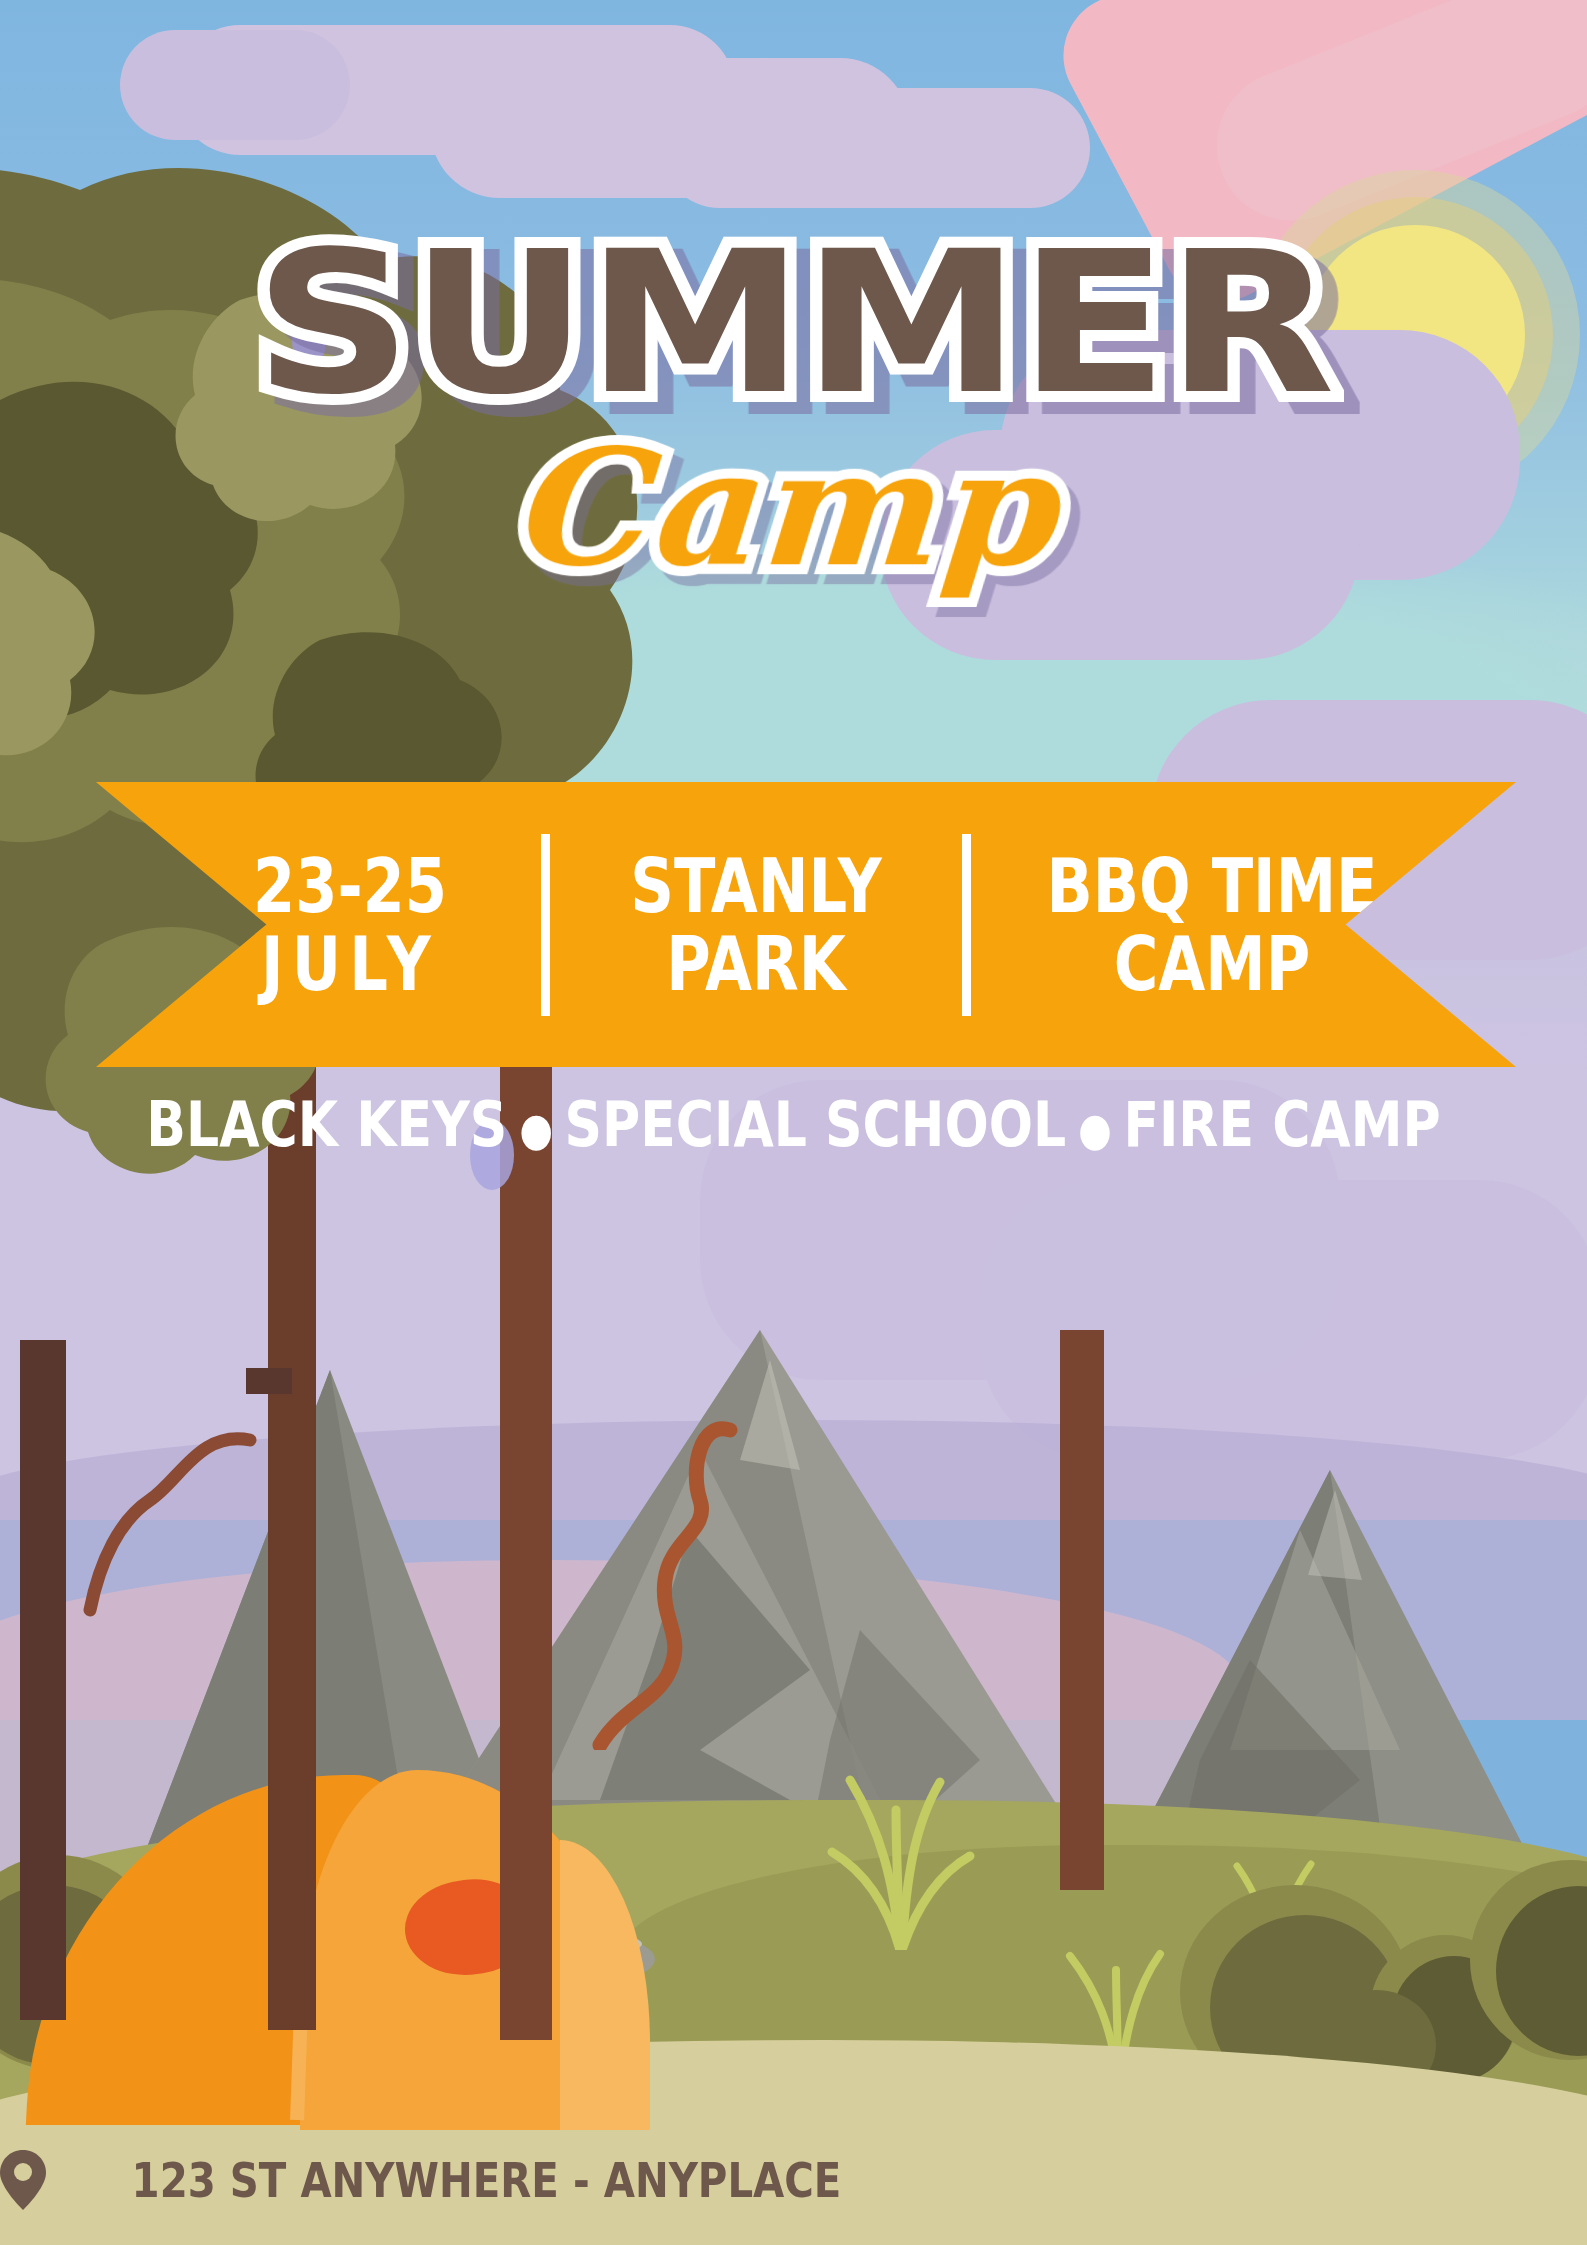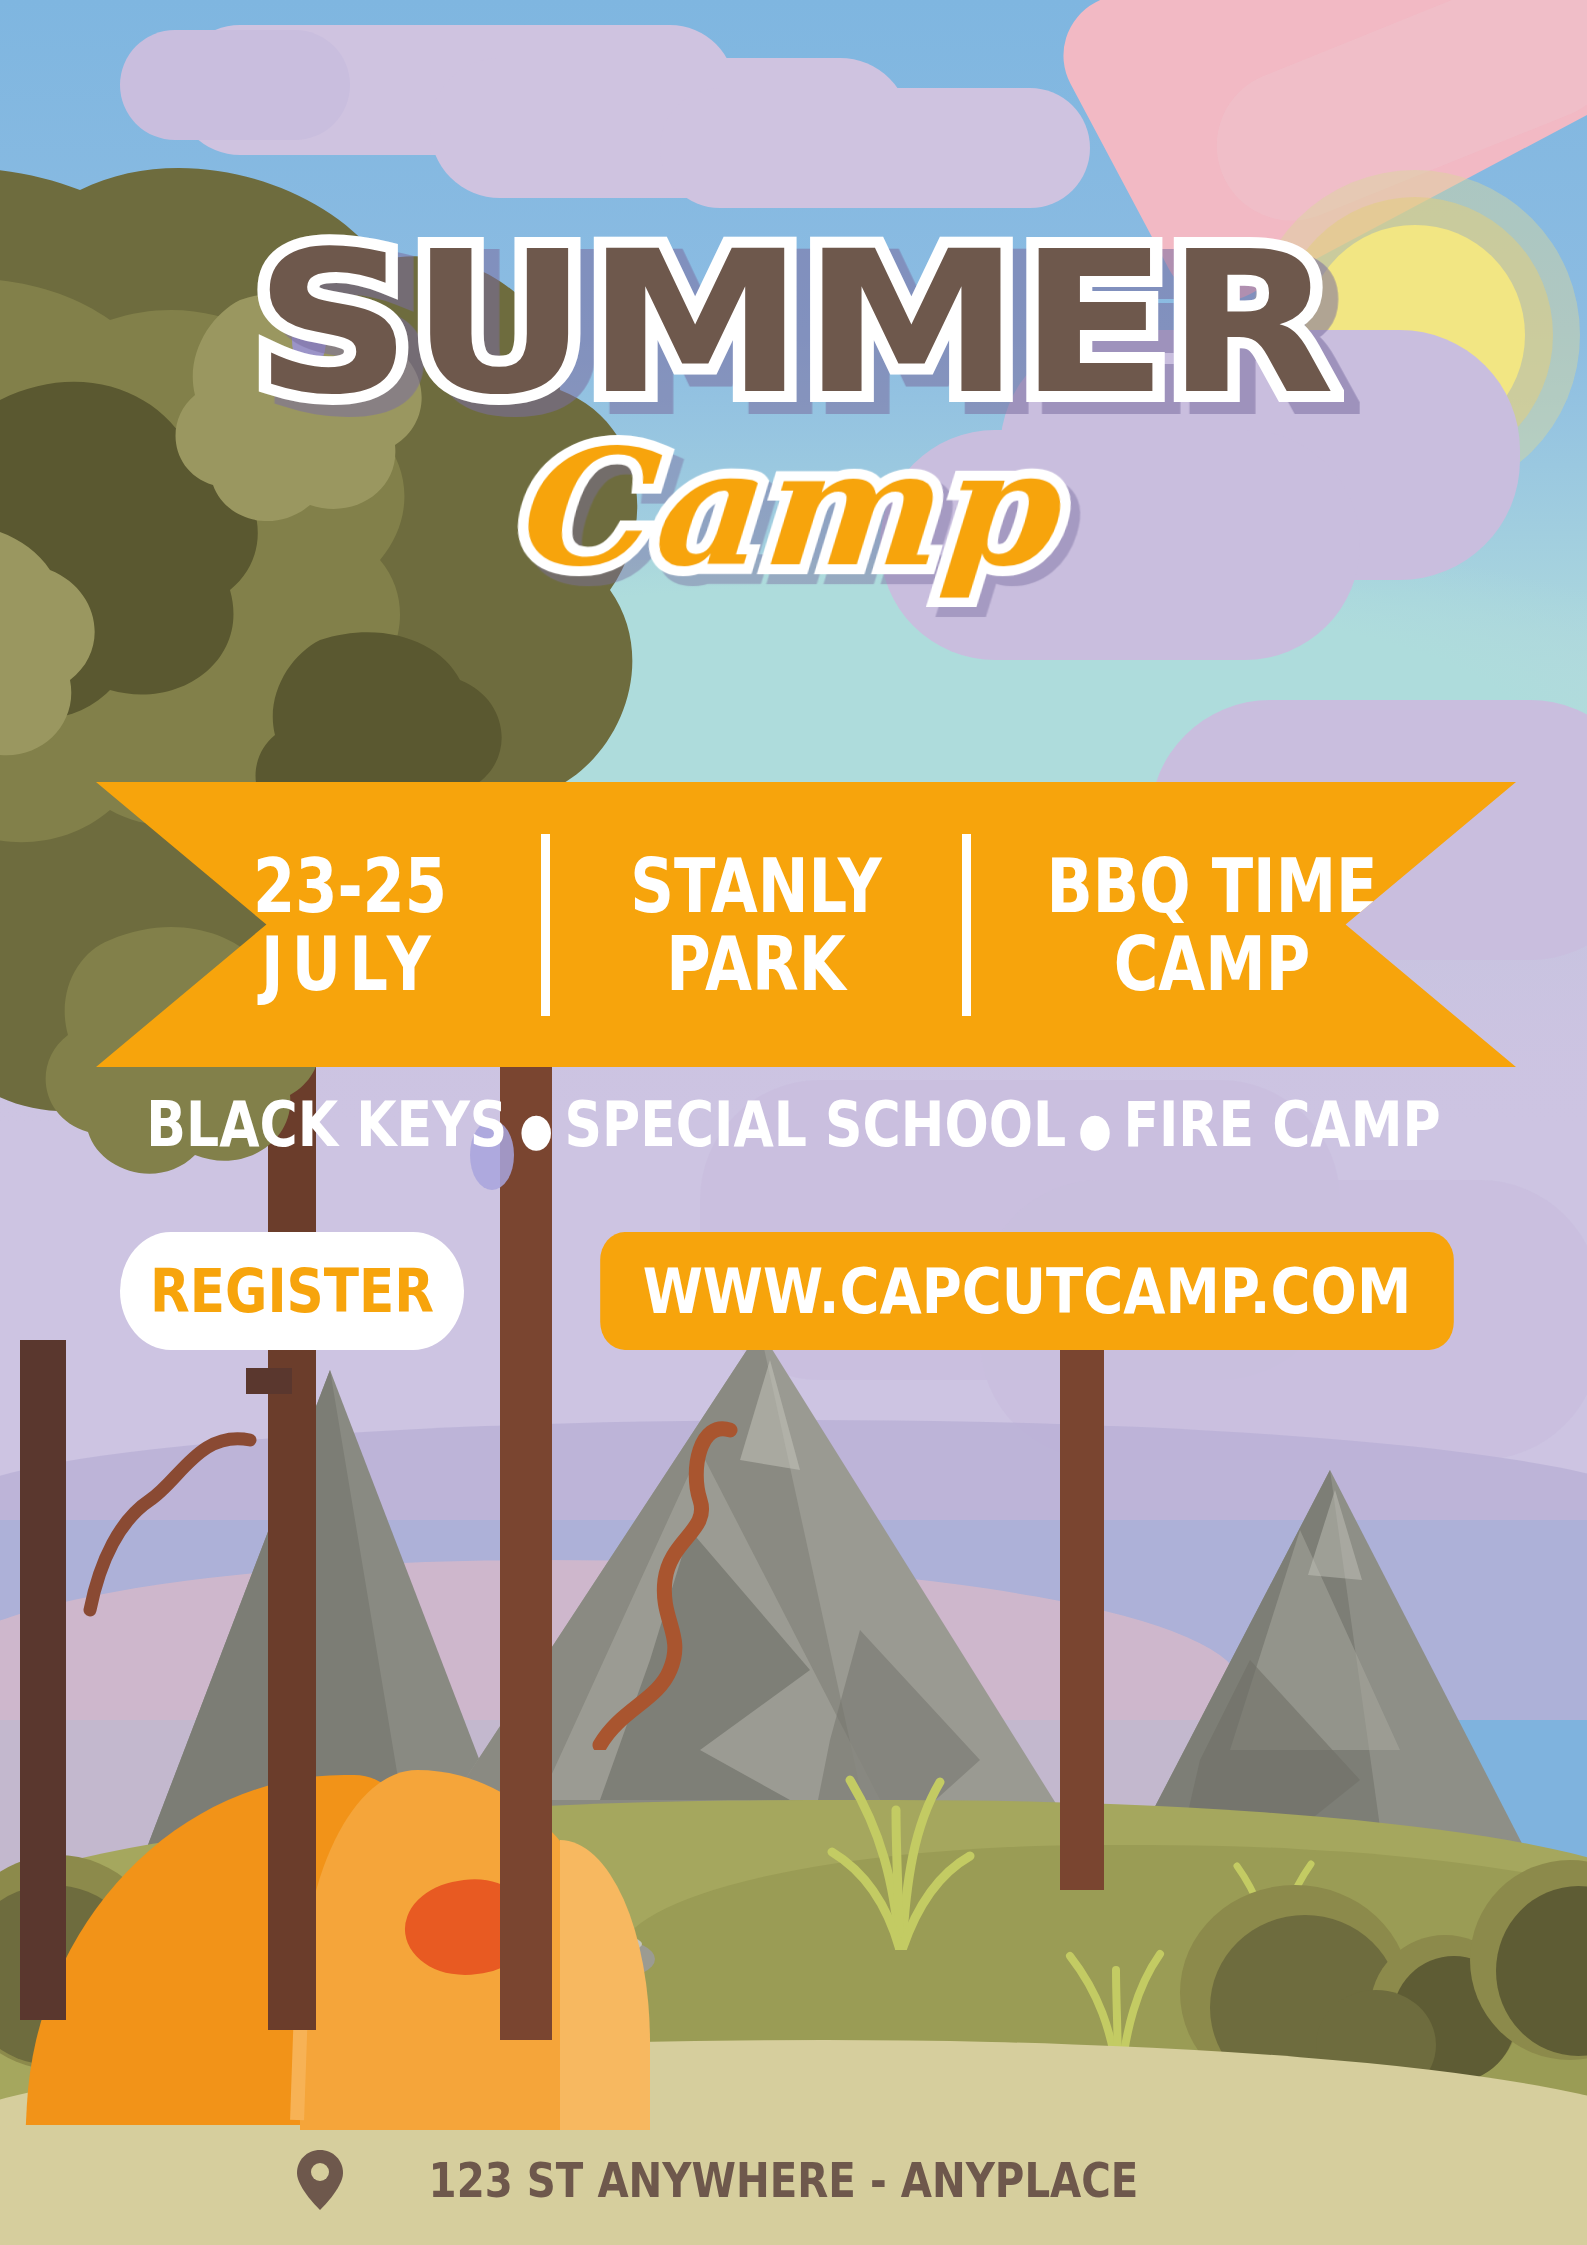--- a/index.html
+++ b/index.html
@@ -196,21 +196,21 @@
   .btn-site{
     flex:1;height:118px;background:#F7A40C;border-radius:28px;
     display:flex;align-items:center;justify-content:center;
     color:#FFFFFF;font-family:"DejaVu Sans",sans-serif;font-weight:bold;
     font-size:62px;transform:scaleX(.88);white-space:nowrap;
   }
 
   
   .footer{
     position:absolute;left:0;top:2135px;width:1587px;height:90px;
-    display:flex;align-items:center;justify-content:center;gap:38px;
+    display:flex;align-items:center;gap:38px;
     color:#6E584C;
     font-family:"DejaVu Sans",sans-serif;font-weight:bold;font-size:48px;
   }
   .foot-item{display:flex;align-items:center;gap:18px;}
   .foot-text{transform:scaleX(.84);white-space:nowrap;}
   .foot-gap{width:46px;}
 </style>
 </head>
 <body>
 
@@ -386,24 +386,20 @@
           <span class="l1">CAMP</span>
         </div>
 
       </div>
     </div>
 
     <div class="subline">
       <span>BLACK KEYS</span><span class="dot">●</span><span>SPECIAL SCHOOL</span><span class="dot">●</span><span>FIRE CAMP</span>
     </div>
 
-    <div class="cta-row">
-      <div class="btn-register">REGISTER</div>
-      <div class="btn-site">WWW.CAPCUTCAMP.COM</div>
-    </div>
 
     <div class="footer">
 
       <div class="foot-item">
         <svg width="46" height="60" viewBox="0 0 46 60">
           <path d="M23 0 C10 0 0 10 0 23 C0 38 23 60 23 60 C23 60 46 38 46 23 C46 10 36 0 23 0 Z" fill="#6E584C"></path>
           <circle cx="23" cy="22" r="9" fill="#D6CE9D"></circle>
         </svg>
         <span class="foot-text">123 ST ANYWHERE - ANYPLACE</span>
       </div>

